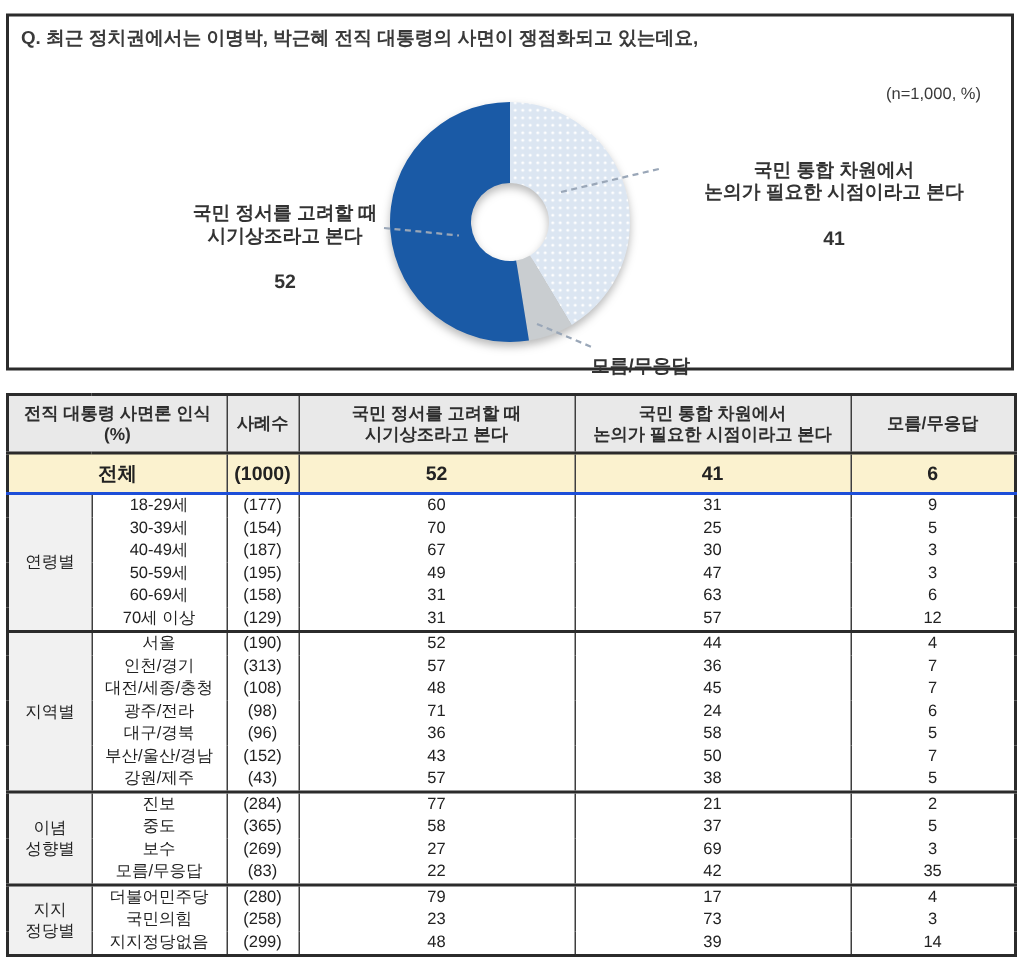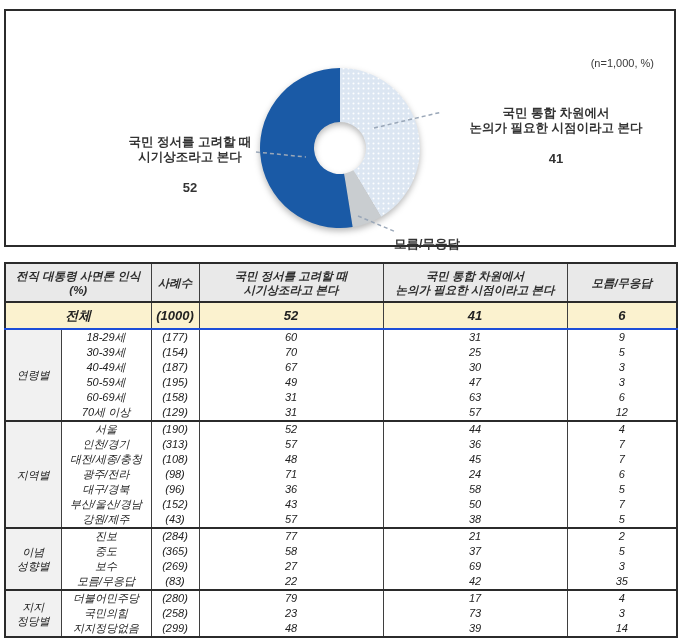--- a/index.html
+++ b/index.html
@@ -19,21 +19,21 @@
   .n-note{position:absolute;right:20px;top:46px;font-size:11px;color:#3a3a3a;}
   
   .chart-svg{position:absolute;left:0;top:0;width:668px;height:230px;}
   .chart-label{position:absolute;text-align:center;font-size:12.5px;font-weight:700;
     line-height:15px;color:#333;white-space:pre-line;}
   .chart-label .val{font-size:13px;}
   .label-left{left:84px;top:109px;width:200px;}
   .label-right{left:440px;top:80px;width:220px;}
   .label-bottom{left:351px;top:211px;width:140px;}
   
-  .tablewrap{position:absolute;left:4px;top:262px;width:576px;font-style:italic;}
+  .tablewrap{position:absolute;left:4px;top:262px;width:576px;}
   table.survey{
     border-collapse:collapse;width:672px;table-layout:fixed;
     font-size:11px;color:#222;border:2px solid #2b2b2b;
   }
   table.survey th,table.survey td{
     border-left:1px solid #3f3f3f;border-right:1px solid #3f3f3f;
     border-top:none;border-bottom:none;
     padding:0;text-align:center;vertical-align:middle;font-weight:400;
   }
   table.survey thead th{
@@ -49,20 +49,21 @@
   table.survey tr.gfirst td,table.survey tr.gfirst th{border-top:2px solid #2b2b2b;}
   table.survey th.gcell{
     background:var(--group-cell-bg,#f1f1f1);
     font-weight:400;white-space:pre-line;line-height:14px;color:#222;
   }
 </style>
 </head>
 <body>
 
 <div class="qbox">
+  <div class="q-line q-line1">Q. 최근 정치권에서는 이명박, 박근혜 전직 대통령의 사면이 쟁점화되고 있는데요,</div>
   <div class="n-note">(n=1,000, %)</div>
 
   <svg class="chart-svg" viewBox="0 0 668 230">
     <defs>
       <pattern id="dotpat" patternUnits="userSpaceOnUse" width="5" height="5">
         <rect id="dotpat-bg" width="5" height="5" fill="#dce6f2"></rect>
         <circle cx="2.5" cy="2.5" r="1" fill="#ffffff"></circle>
       </pattern>
     </defs>
     <g id="donut-segments" style="filter:drop-shadow(0 3px 3px rgba(0,0,0,0.28));">

